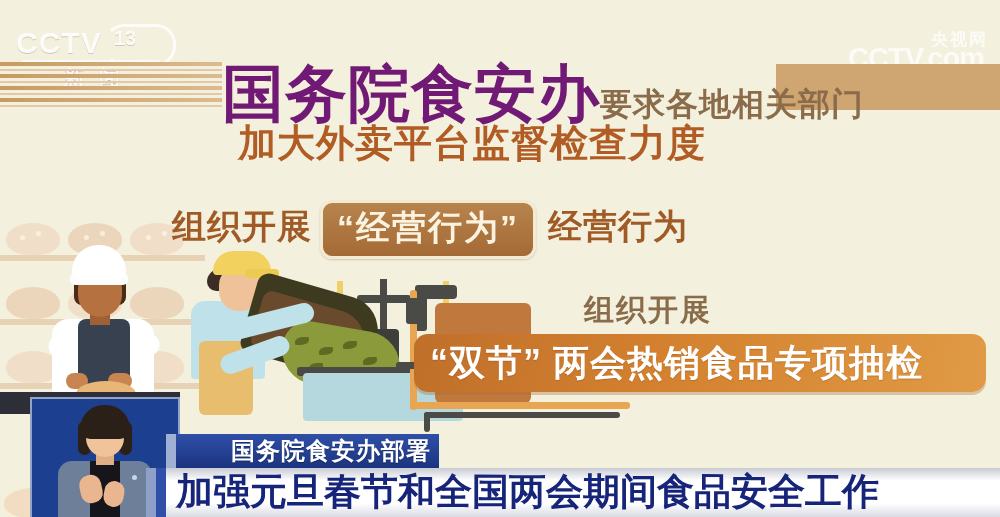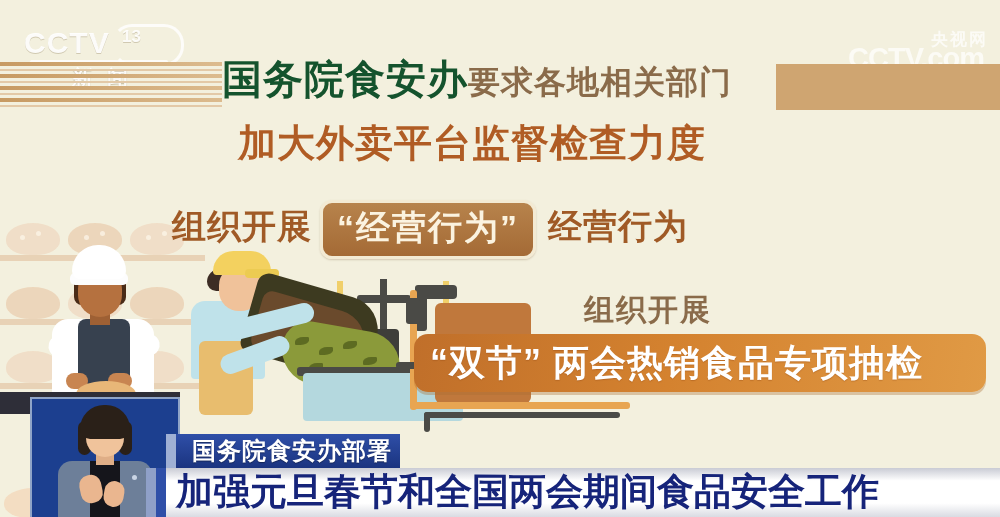--- a/index.html
+++ b/index.html
@@ -64,31 +64,31 @@
   .m-arm{position:absolute;left:-16px;top:0;width:38px;height:14px;background:#4a4a46;border-radius:4px;}
   .m-arm2{position:absolute;left:-20px;top:0;width:12px;height:46px;background:#4a4a46;border-radius:3px;}
 
   
   .linework{position:absolute;left:400px;top:290px;width:330px;height:130px;}
   .lw-v{position:absolute;width:7px;background:#e8a552;border-radius:3px;}
   .lw-h{position:absolute;height:7px;background:#e8a552;border-radius:3px;}
   .lw-dark{position:absolute;background:#4a4a46;border-radius:3px;}
 
   
-  .logo{position:absolute;left:24px;top:26px;width:150px;height:62px;}
+  .logo{position:absolute;left:16px;top:26px;width:150px;height:62px;}
   .logo-txt{
     position:absolute;left:0;top:0;width:150px;
     font-size:30px;font-weight:bold;letter-spacing:1px;
     color:rgba(255,255,255,.92);
     text-shadow:0 1px 0 rgba(180,170,140,.55);
     white-space:nowrap;
   }
   .logo-13{
     position:absolute;left:98px;top:1px;
-    font-size:17px;font-weight:bold;color:rgba(255,255,255,.9);
+    font-size:20px;font-weight:bold;color:rgba(255,255,255,.9);
     text-shadow:0 1px 0 rgba(180,170,140,.55);
   }
   .logo-oval{
     position:absolute;left:88px;top:-2px;width:66px;height:36px;
     border:3px solid rgba(255,255,255,.8);border-radius:20px;
     border-left-color:transparent;
   }
   .logo-underline{position:absolute;left:6px;top:34px;width:138px;height:3px;background:rgba(255,255,255,.8);border-radius:2px;}
   .logo-sub{
     position:absolute;left:28px;top:38px;width:110px;text-align:center;
@@ -108,21 +108,21 @@
   .wmark-cn{position:absolute;right:0;top:0;font-size:17px;font-weight:bold;color:rgba(255,255,255,.72);letter-spacing:2px;}
   .wmark-en{position:absolute;right:4px;top:14px;font-size:29px;font-weight:bold;color:rgba(255,255,255,.7);letter-spacing:-1px;white-space:nowrap;}
 
   
   .tan-block{position:absolute;left:776px;top:64px;width:224px;height:46px;background:#cfa571;}
 
   
   .hl{position:absolute;white-space:nowrap;font-weight:bold;}
   .hl1{left:222px;top:52px;}
   .hl1 .big{
-    font-size:40px;color:#14532d;letter-spacing:1px;
+    font-size:62px;color:#701a75;letter-spacing:1px;
     text-shadow:1px 1px 0 #f6efdc;
     font-family:"Liberation Sans","DejaVu Sans",sans-serif;
   }
   .hl1 .small{font-size:32px;color:#8a6b4a;letter-spacing:1px;}
   .hl2{left:238px;top:118px;font-size:38px;color:#b05c24;letter-spacing:1px;}
   .hl3{left:172px;top:200px;font-size:34px;color:#a05a26;letter-spacing:1px;}
   .hl3 .tail{margin-left:4px;}
 
   .chipbox{
     display:inline-block;vertical-align:middle;
@@ -161,21 +161,21 @@
   .sl-jacket{position:absolute;left:26px;top:62px;width:94px;height:58px;background:#6d7f99;border-radius:14px 14px 0 0;}
   .sl-shirt{position:absolute;left:58px;top:62px;width:30px;height:58px;background:#15151b;}
   .sl-handL{position:absolute;left:48px;top:76px;width:22px;height:28px;background:#eab68f;border-radius:10px;transform:rotate(-12deg);}
   .sl-handR{position:absolute;left:72px;top:82px;width:20px;height:26px;background:#eab68f;border-radius:10px;transform:rotate(10deg);}
   .sl-pin{position:absolute;left:100px;top:76px;width:5px;height:5px;border-radius:50%;background:#c9d4e4;}
 
   
   .blue-strip{
     position:absolute;left:176px;top:434px;width:224px;height:34px;
     background:linear-gradient(180deg,#2f4fa8 0%,#1b3480 100%);
-    display:flex;align-items:center;
+    display:flex;align-items:center;padding-left:39px;
   }
   .blue-strip span{
     color:#ffffff;font-size:24px;font-weight:bold;letter-spacing:1px;
     padding-left:16px;white-space:nowrap;
     text-shadow:0 1px 1px rgba(0,0,0,.35);
   }
   .blue-accent{position:absolute;left:166px;top:434px;width:10px;height:34px;background:#9fb0d4;}
 
   .white-band{
     position:absolute;left:166px;top:468px;width:834px;height:49px;

